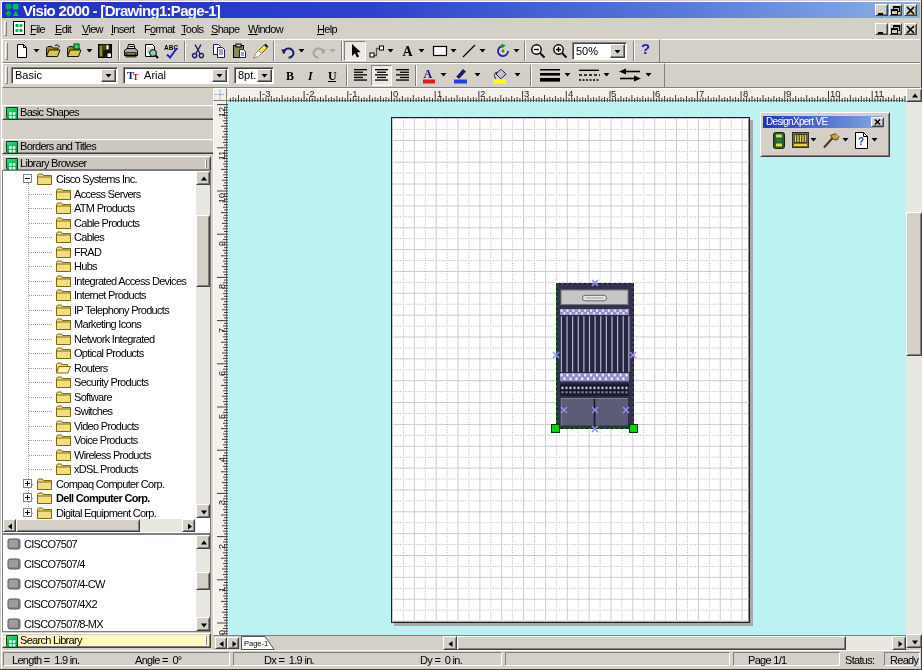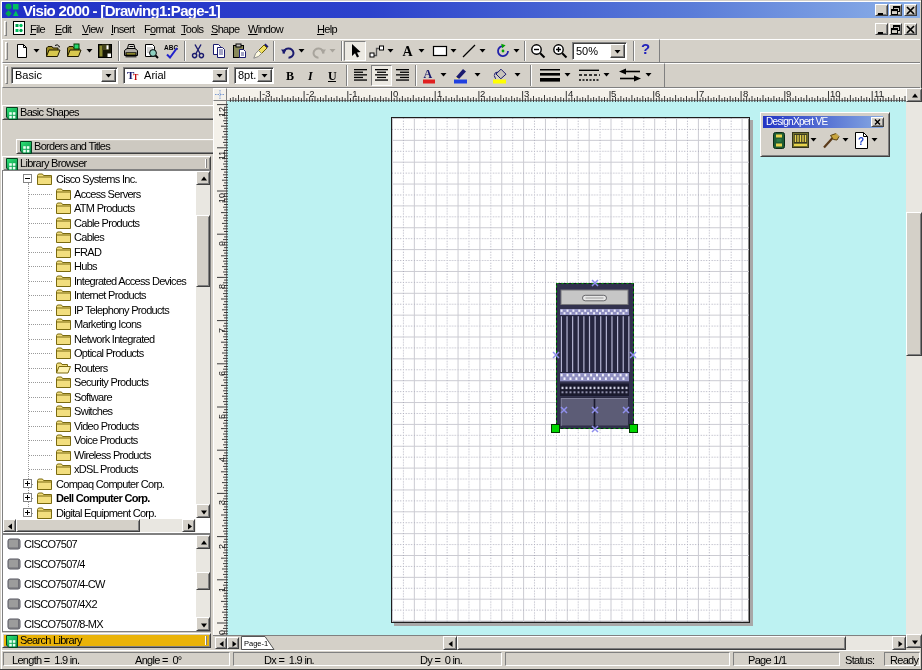--- a/index.html
+++ b/index.html
@@ -422,21 +422,21 @@
           <path d="M0.5,0.5 H11.5 V12.5 H3 L0.5,10 Z" fill="url(#stg)" stroke="#04401e"></path>
           <rect x="3.2" y="5.2" width="2.6" height="2.6" fill="#eafff2"></rect>
           <rect x="6.8" y="5.2" width="2.6" height="2.6" fill="#eafff2"></rect>
           <rect x="3.2" y="8.8" width="2.6" height="2.6" fill="#eafff2"></rect>
           <rect x="6.8" y="8.8" width="2.6" height="2.6" fill="#eafff2"></rect>
         </svg>
       </div>
       <div style="position:absolute;left:17px;top:0px;font-size:11px;letter-spacing:-0.7px;line-height:13px;">Basic Shapes</div>
       <div style="position:absolute;right:3px;top:2px;width:2px;height:9px;border-left:1px solid #fff;border-right:1px solid #808080;"></div>
     </div>
-    <div class="" style="left:16px;top:139px;width:252px;height:15px;background:#cdc9c1;border:1px solid;border-color:#fff #404040 #404040 #fff;box-shadow:inset 1px 1px 0 #d4d0c8,inset -1px -1px 0 #808080;">
+    <div class="" style="left:2px;top:139px;width:252px;height:15px;background:#cdc9c1;border:1px solid;border-color:#fff #404040 #404040 #fff;box-shadow:inset 1px 1px 0 #d4d0c8,inset -1px -1px 0 #808080;">
       <div style="position:absolute;left:3px;top:1px;width:12px;height:12px;">
         <svg width="12" height="13" viewBox="0 0 12 13">
           <defs>
             <linearGradient id="stg" x1="0" y1="0" x2="0.6" y2="1">
               <stop offset="0" stop-color="#30e878"></stop>
               <stop offset="1" stop-color="#089048"></stop>
             </linearGradient>
           </defs>
           <path d="M0.5,0.5 H11.5 V12.5 H3 L0.5,10 Z" fill="url(#stg)" stroke="#04401e"></path>
           <rect x="3.2" y="5.2" width="2.6" height="2.6" fill="#eafff2"></rect>
@@ -683,21 +683,21 @@
       <svg width="12" height="12" viewBox="0 0 12 12">
         <polygon points="4.0,8.5 10.0,8.5 7.0,4.5" fill="#000"></polygon>
       </svg>
     </div>
     <div class="" style="left:196px;top:572px;width:14px;height:18px;background:#d4d0c8;border:1px solid;border-color:#fff #404040 #404040 #fff;box-shadow:inset 1px 1px 0 #d4d0c8,inset -1px -1px 0 #808080;"></div>
     <div style="left:196px;top:617px;width:14px;height:14px;background:#d4d0c8;border:1px solid;border-color:#fff #404040 #404040 #fff;box-shadow:inset 1px 1px 0 #d4d0c8,inset -1px -1px 0 #808080;">
       <svg width="12" height="12" viewBox="0 0 12 12">
         <polygon points="4.0,5.5 10.0,5.5 7.0,9.5" fill="#000"></polygon>
       </svg>
     </div>
-    <div class="" style="left:2px;top:633px;width:209px;height:15px;background:#eab308;border:1px solid;border-color:#fff #404040 #404040 #fff;box-shadow:inset 1px 1px 0 #d4d0c8,inset -1px -1px 0 #808080;">
+    <div class="" style="left:2px;top:633px;width:209px;height:15px;background:#fef9c3;border:1px solid;border-color:#fff #404040 #404040 #fff;box-shadow:inset 1px 1px 0 #d4d0c8,inset -1px -1px 0 #808080;">
       <div style="position:absolute;left:3px;top:1px;width:12px;height:12px;">
         <svg width="12" height="13" viewBox="0 0 12 13">
           <defs>
             <linearGradient id="stg" x1="0" y1="0" x2="0.6" y2="1">
               <stop offset="0" stop-color="#30e878"></stop>
               <stop offset="1" stop-color="#089048"></stop>
             </linearGradient>
           </defs>
           <path d="M0.5,0.5 H11.5 V12.5 H3 L0.5,10 Z" fill="url(#stg)" stroke="#04401e"></path>
           <rect x="3.2" y="5.2" width="2.6" height="2.6" fill="#eafff2"></rect>

